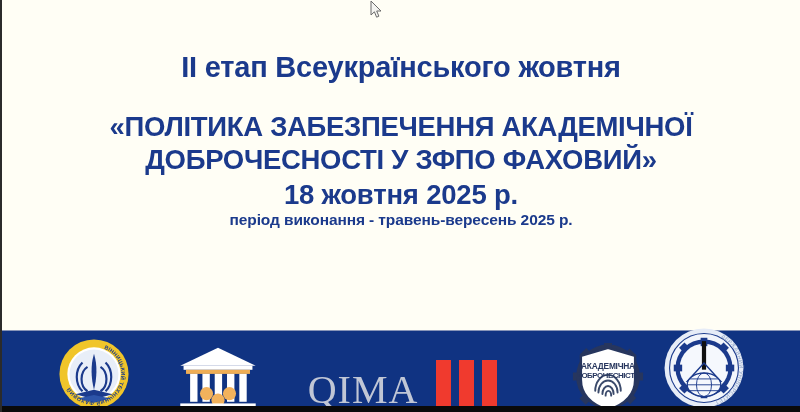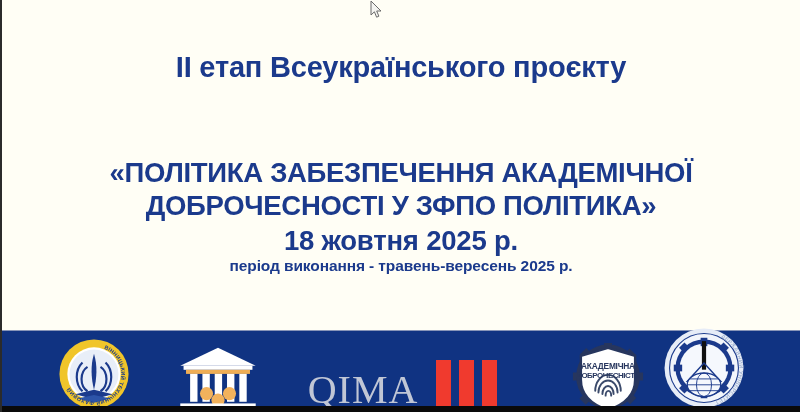--- a/index.html
+++ b/index.html
@@ -40,21 +40,21 @@
     white-space: nowrap;
   }
 
   #project-stage-title {
     font-size: 29px;
     line-height: 1;
     margin-top: 53px;
   }
 
   #project-name-block {
-    margin-top: 74px;
+    margin-top: 28px;
     text-align: center;
   }
   .project-name-line {
     display: block;
     color: #1B3A8C;
     font-weight: bold;
     font-size: 27.5px;
     line-height: 1.2;
     letter-spacing: -0.3px;
     white-space: nowrap;
@@ -138,25 +138,25 @@
     pointer-events: none;
   }
 </style>
 </head>
 <body>
 
 <div id="slide-root">
 
   <div id="text-area">
 
-    <h1 class="headline" id="project-stage-title">II етап Всеукраїнського проєкту</h1>
+    <h1 class="headline" id="project-stage-title">II етап Всеукраїнського жовтня</h1>
 
     <div id="project-name-block">
       <span class="project-name-line">«ПОЛІТИКА ЗАБЕЗПЕЧЕННЯ АКАДЕМІЧНОЇ</span>
-      <span class="project-name-line">ДОБРОЧЕСНОСТІ У ЗФПО ПОЛІТИКА»</span>
+      <span class="project-name-line">ДОБРОЧЕСНОСТІ У ЗФПО ФАХОВИЙ»</span>
       <span id="event-date">18 жовтня 2025 р.</span>
     </div>
 
     <div class="headline" id="execution-period">період виконання - травень-вересень 2025 р.</div>
   </div>
 
   <div id="logo-band">
 
     <div class="logo-slot" id="logo-vtf">
       <svg viewBox="0 0 100 100" width="72" height="72">

